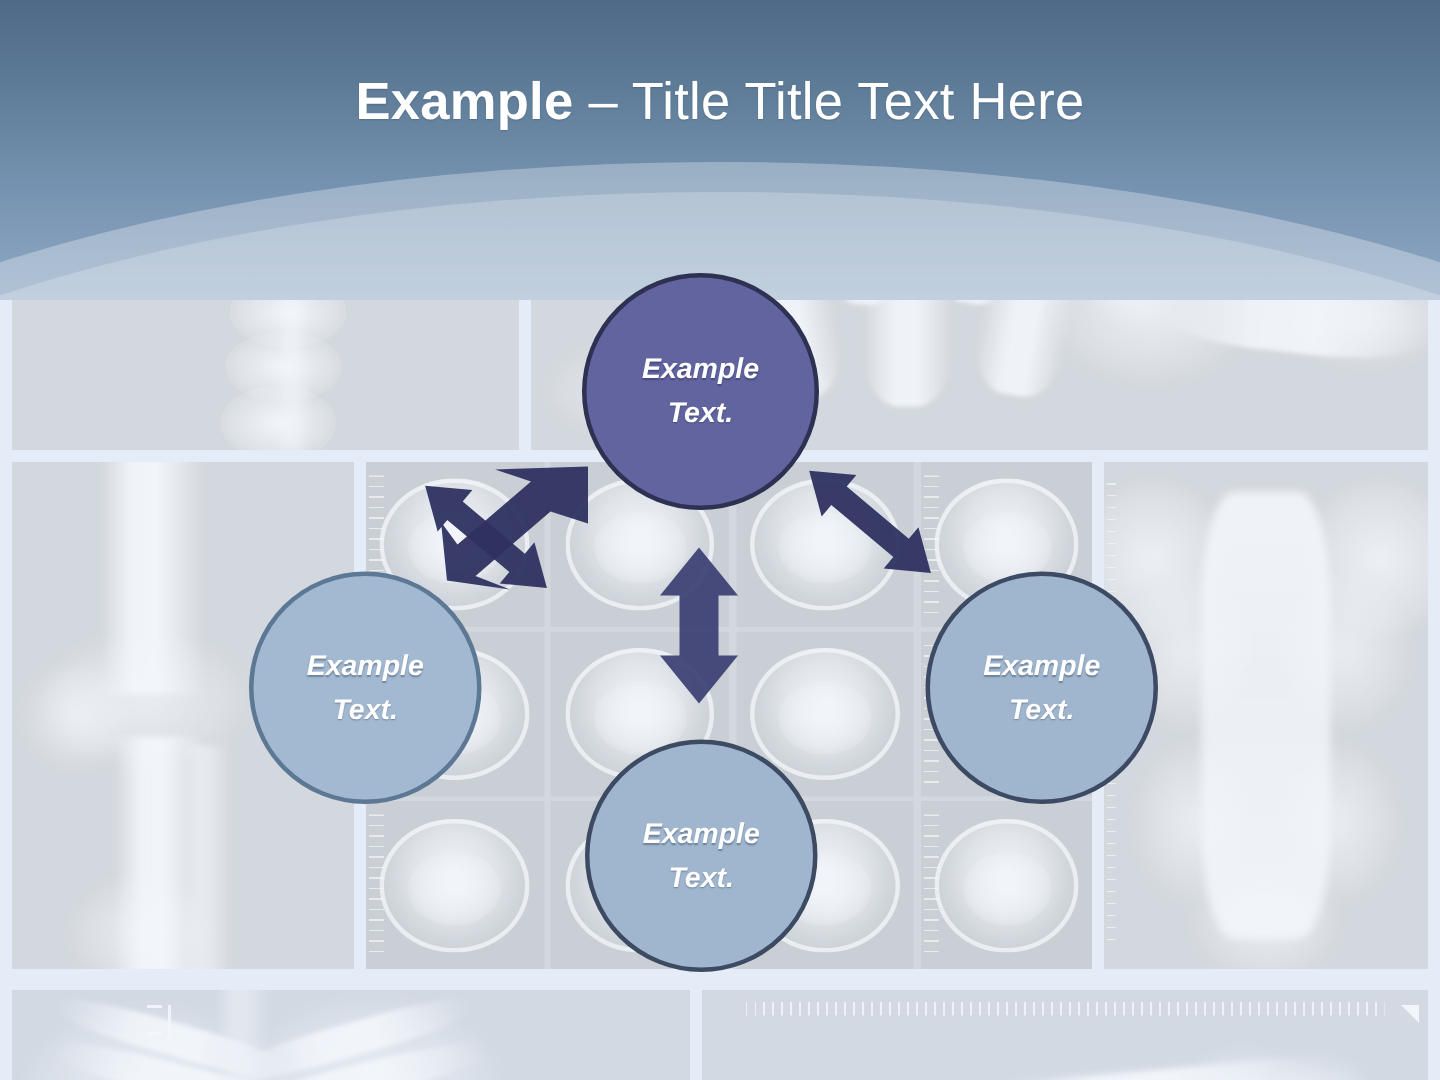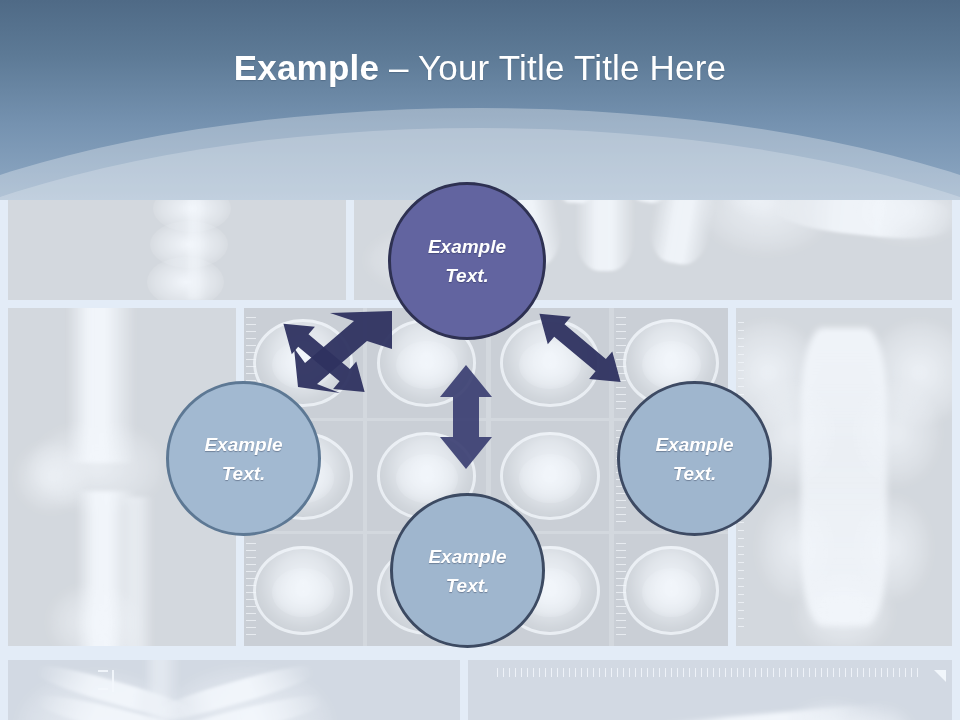--- a/index.html
+++ b/index.html
@@ -385,21 +385,21 @@
 
     <div id="bg-wash"></div>
   </div>
 
   <div id="header-band">
     <div id="header-grad"></div>
     <div id="header-curve"></div>
     <div id="header-curve-2"></div>
   </div>
 
-  <div id="title"><span class="strong">Example </span><span class="light">– </span><span class="light">Your Title Title Here</span></div>
+  <div id="title"><span class="strong">Example </span><span class="light">– </span><span class="light">Title Title Text Here</span></div>
 
   <svg id="arrow-layer" width="960" height="720" viewBox="0 0 960 720">
 
     <g>
       <polygon fill="#2e3160" fill-opacity="0.95" points="392,311 392,349 367,341 317,384 340,393 298,387 294,348 305,363 354,321 330,313"></polygon>
     </g>
 
     <g transform="translate(295,310) rotate(40)">
       <polygon fill="#2e3160" fill-opacity="0.95" points="0,18 26,0 26,10 80,10 80,0 106,18 80,36 80,26 26,26 26,36"></polygon>
     </g>

